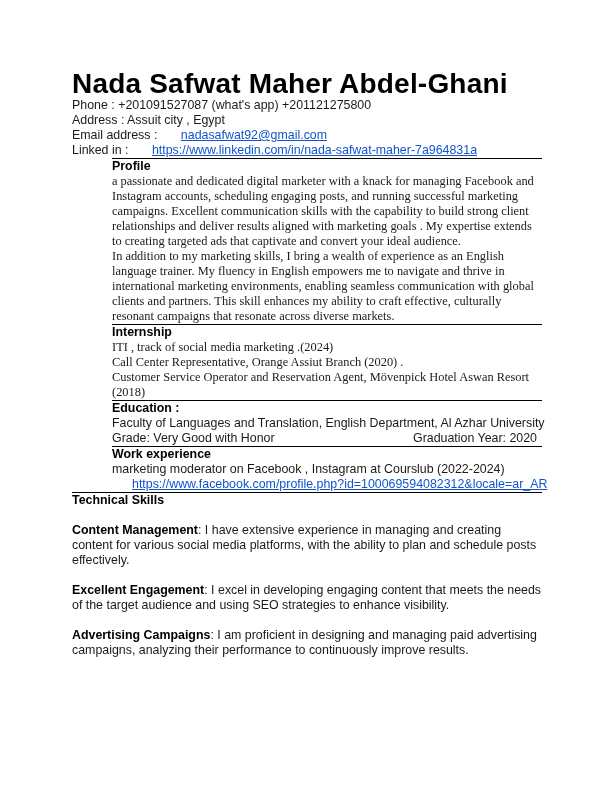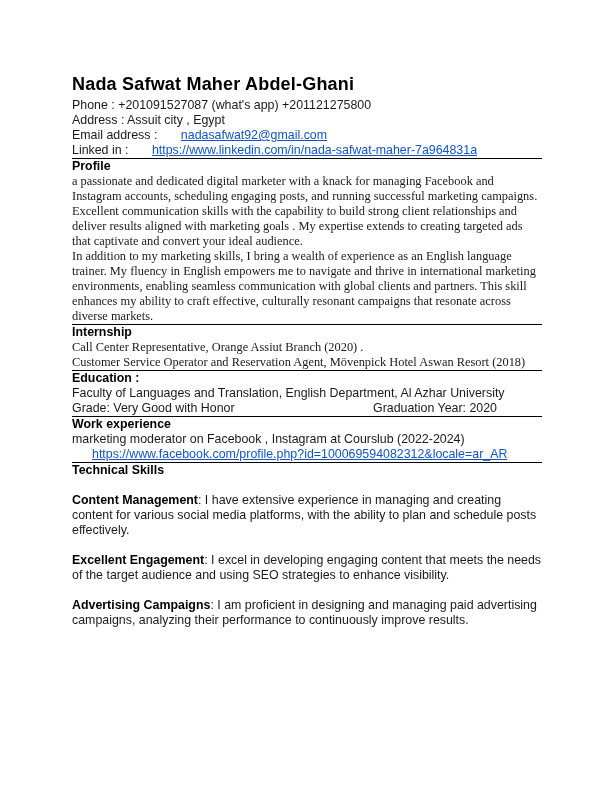--- a/index.html
+++ b/index.html
@@ -1,24 +1,24 @@
 <!DOCTYPE html>
 <html><head>
   <meta charset="utf-8">
   <style>
     html, body { margin: 0; padding: 0; background: #ffffff; }
     body { width: 612px; height: 792px; position: relative; overflow: hidden; }
     .page {
       position: absolute; left: 72px; top: 70px; width: 470px;
       font-family: "Liberation Sans", sans-serif; font-size: 12.4px; line-height: 15px; color: #1a1a1a;
     }
-    .title { font-size: 18px; line-height: 28px; font-weight: bold; color: #000; letter-spacing: 0.2px; margin: 0; }
+    .title { font-size: 28px; line-height: 28px; font-weight: bold; color: #000; letter-spacing: 0.2px; margin: 0; }
     .line { display: block; white-space: nowrap; }
     a.link { color: #1155cc; text-decoration: underline; padding-left: 20px; }
-    .section { border-top: 1.4px solid #000; }
+    .section { border-top: 1.4px solid #000; margin-left: 40px; }
     .section-head { font-weight: bold; color: #000; display: block; }
     .para { display: block; font-family: Liberation Serif, serif; }
     .grade-row { display: flex; white-space: nowrap; }
     .grade-row .grade { width: 301px; }
     .skill { display: block; margin-top: 15px; }
     .skill b { font-weight: bold; color: #000; margin-top: 40px; }
     .tech-head { border-top: 1.4px solid #000; }
   </style>
 </head>
 <body>
@@ -34,20 +34,21 @@
   </div>
 
   <div class="section">
     <span class="section-head">Profile</span>
     <span class="para">a passionate and dedicated digital marketer with a knack for managing Facebook and Instagram accounts, scheduling engaging posts, and running successful marketing campaigns. Excellent communication skills with the capability to build strong client relationships and deliver results aligned with marketing goals . My expertise extends to creating targeted ads that captivate and convert your ideal audience.</span>
     <span class="para">In addition to my marketing skills, I bring a wealth of experience as an English language trainer. My fluency in English empowers me to navigate and thrive in international marketing environments, enabling seamless communication with global clients and partners. This skill enhances my ability to craft effective, culturally resonant campaigns that resonate across diverse markets.</span>
   </div>
 
   <div class="section">
     <span class="section-head">Internship</span>
+    <span class="para">ITI , track of social media marketing .(2024)</span>
     <span class="para">Call Center Representative, Orange Assiut Branch (2020) .</span>
     <span class="para">Customer Service Operator and Reservation Agent, Mövenpick Hotel Aswan Resort (2018)</span>
   </div>
 
   <div class="section">
     <span class="section-head">Education :</span>
     <span class="line">Faculty of Languages and Translation, English Department, Al Azhar University</span>
     <div class="grade-row">
       <span class="grade">Grade: Very Good with Honor</span>
       <span>Graduation Year: 2020</span>

